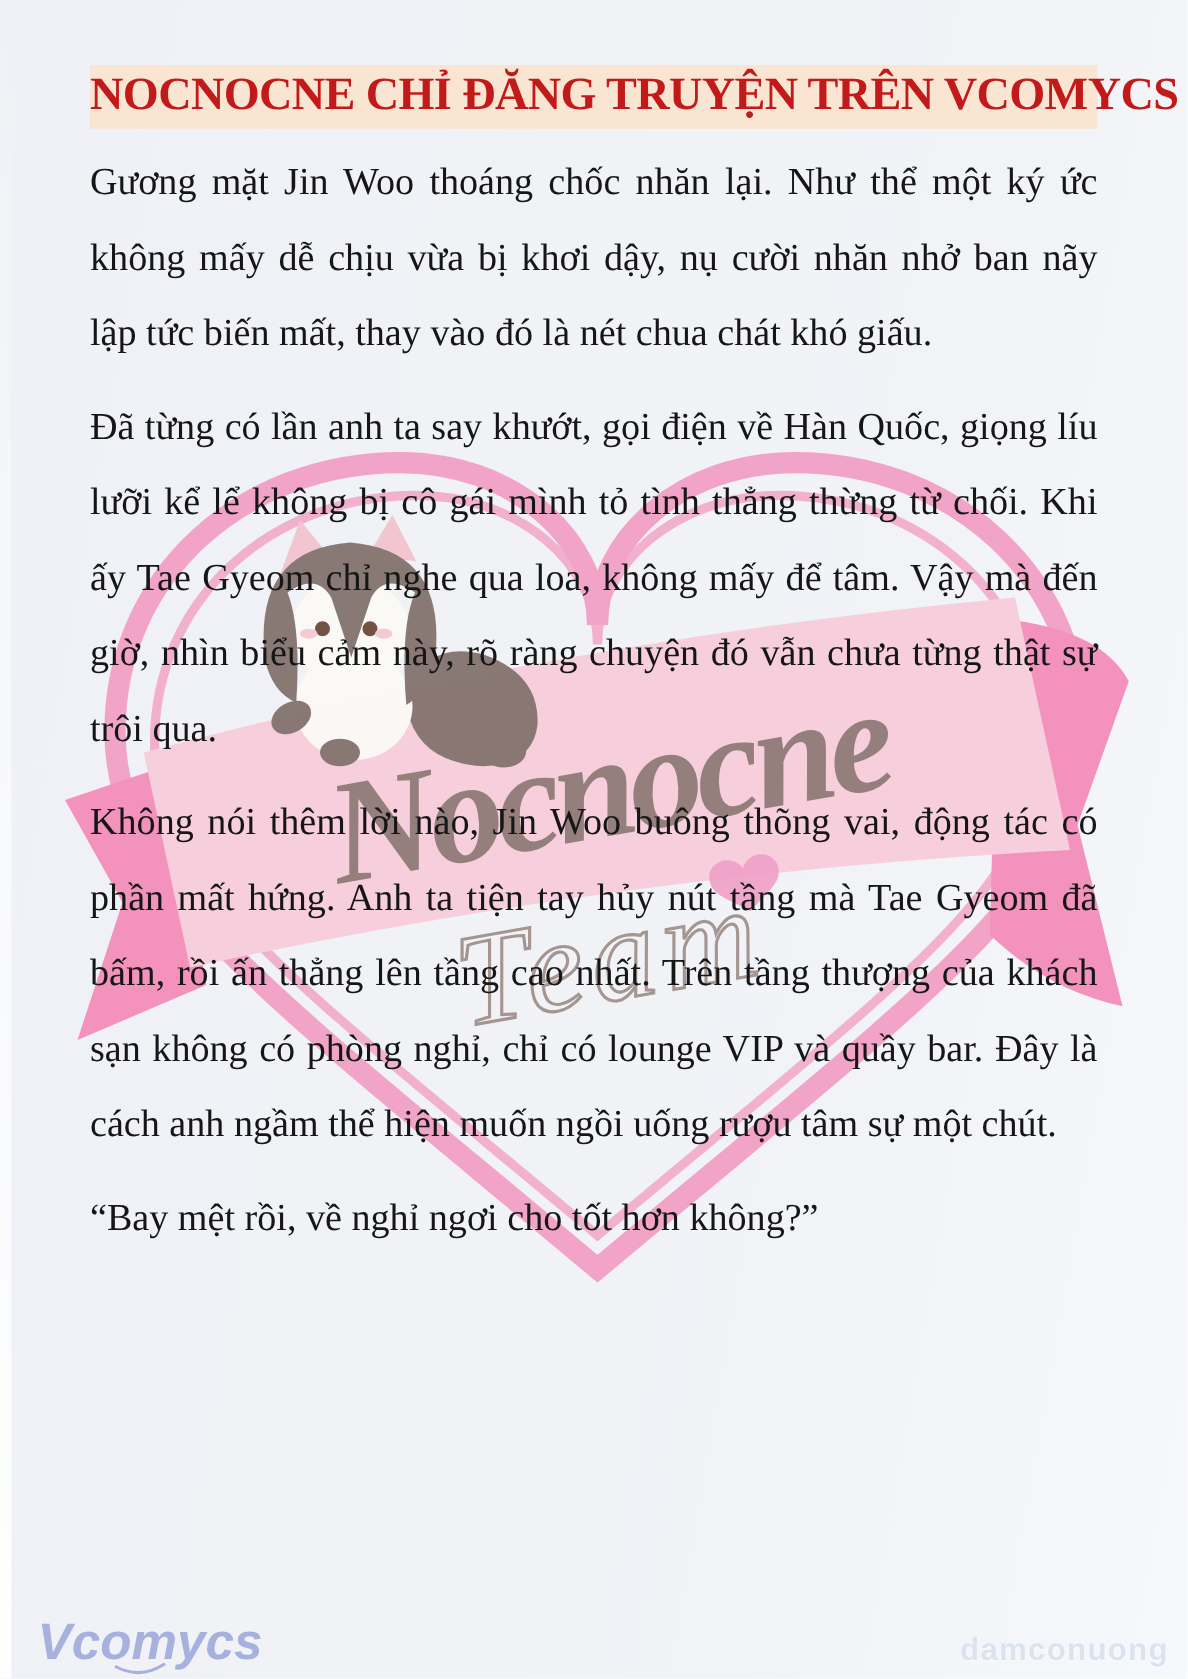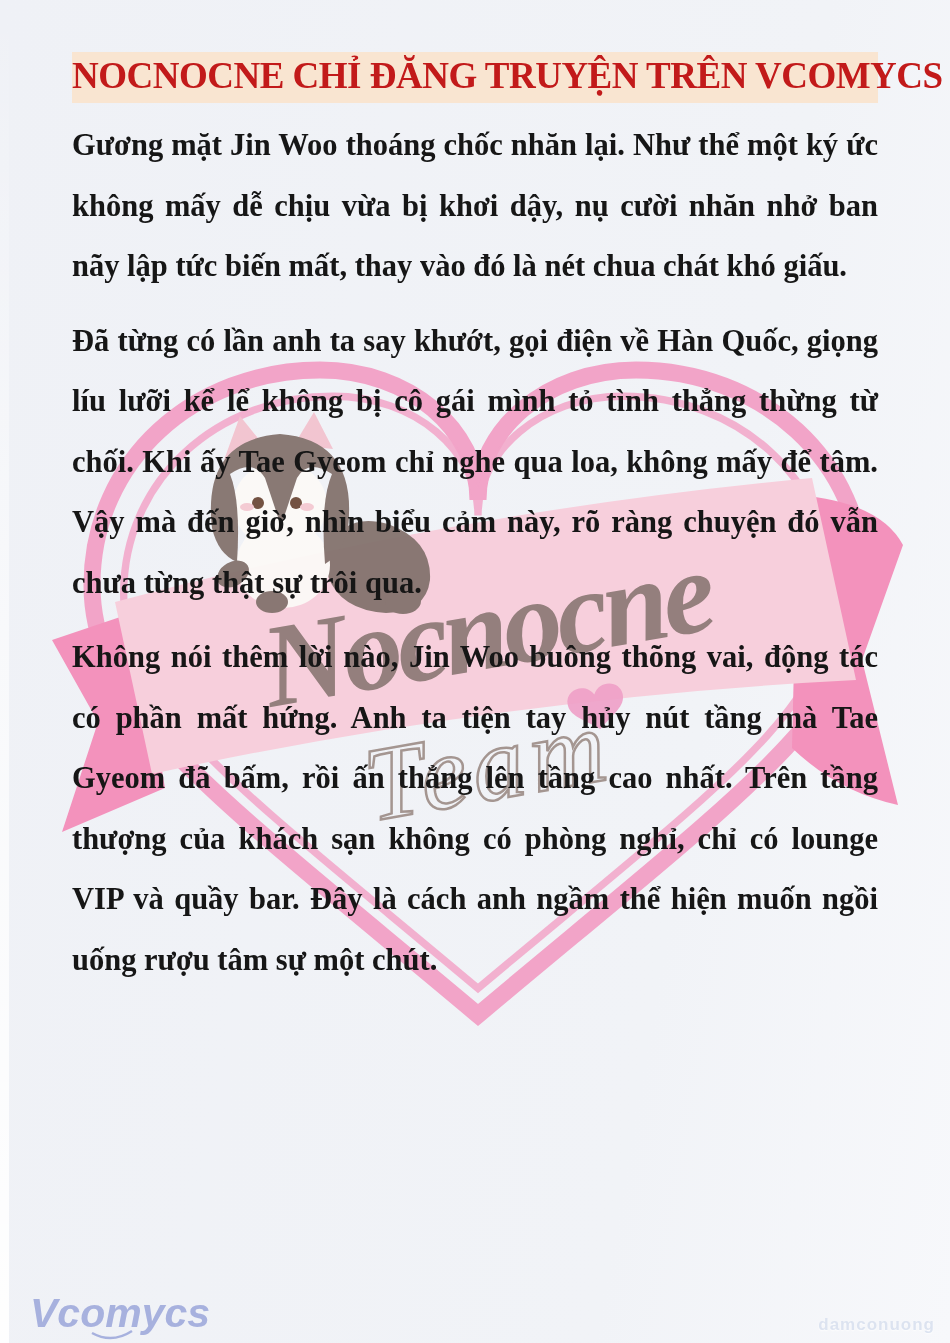--- a/index.html
+++ b/index.html
@@ -29,31 +29,31 @@
   .header-band span {
     font-weight:bold;
     font-size:37px;
     letter-spacing:-0.5px;
     color:#c21a1a;
     white-space:nowrap;
   }
   p.para {
     margin:0 0 14px 0;
     font-size:30.5px;
-    font-weight:bold;
+    font-weight:normal;
     line-height:60.5px;
     color:#161616;
     text-align:justify;
   }
   p.para.first { margin-top:12px; }
   .damconuong {
     position:absolute; right:15px; bottom:8px; z-index:3;
     font-family:"Liberation Sans","DejaVu Sans",sans-serif;
     font-weight:bold;
-    font-size:17px;
+    font-size:25px;
     letter-spacing:1px;
     color:#dce3f0;
     text-shadow:0 1px 2px rgba(255,255,255,0.9);
   }
   .vcomycs {
     position:absolute; left:26px; bottom:0px; z-index:3;
   }
 </style>
 </head>
 <body>
@@ -113,20 +113,21 @@
     </g>
   </svg>
 
   <div class="content">
     <div class="header-band">
       <span>NOCNOCNE CHỈ ĐĂNG TRUYỆN TRÊN VCOMYCS</span>
     </div>
     <p class="para first">Gương mặt Jin Woo thoáng chốc nhăn lại. Như thể một ký ức không mấy dễ chịu vừa bị khơi dậy, nụ cười nhăn nhở ban nãy lập tức biến mất, thay vào đó là nét chua chát khó giấu.</p>
     <p class="para">Đã từng có lần anh ta say khướt, gọi điện về Hàn Quốc, giọng líu lưỡi kể lể không bị cô gái mình tỏ tình thẳng thừng từ chối. Khi ấy Tae Gyeom chỉ nghe qua loa, không mấy để tâm. Vậy mà đến giờ, nhìn biểu cảm này, rõ ràng chuyện đó vẫn chưa từng thật sự trôi qua.</p>
     <p class="para">Không nói thêm lời nào, Jin Woo buông thõng vai, động tác có phần mất hứng. Anh ta tiện tay hủy nút tầng mà Tae Gyeom đã bấm, rồi ấn thẳng lên tầng cao nhất. Trên tầng thượng của khách sạn không có phòng nghỉ, chỉ có lounge VIP và quầy bar. Đây là cách anh ngầm thể hiện muốn ngồi uống rượu tâm sự một chút.</p>
+    <p class="para">“Bay mệt rồi, về nghỉ ngơi cho tốt hơn không?”</p>
   </div>
 
   <svg class="vcomycs" width="210" height="62" viewBox="0 0 210 62">
     <path d="M 66 52 Q 86 63 106 50" fill="none" stroke="#a7b1de" stroke-width="2.5"></path>
     <text x="4" y="46" font-family="Liberation Sans, DejaVu Sans, sans-serif" font-size="41" font-weight="bold" font-style="italic" fill="#a7b1de">Vcomycs</text>
   </svg>
 
   <div class="damconuong">damconuong</div>
 
   <div class="edge-left"></div>

